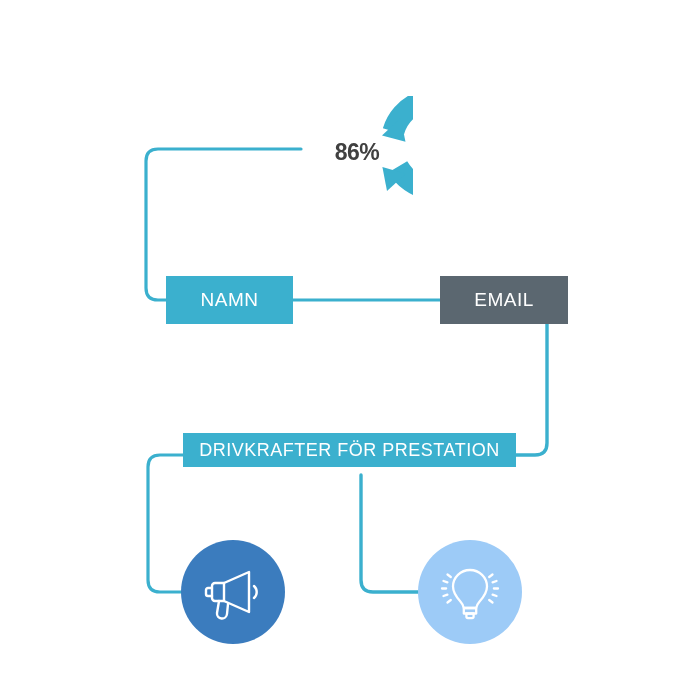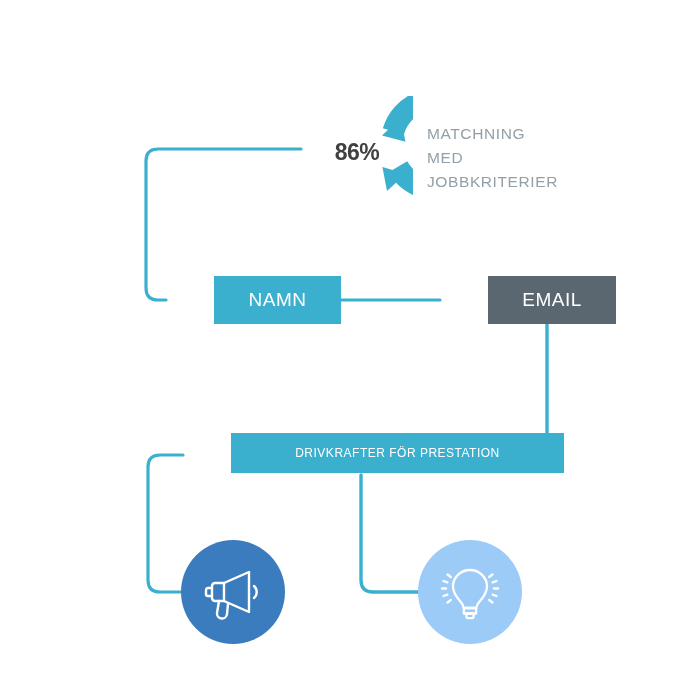--- a/index.html
+++ b/index.html
@@ -30,21 +30,20 @@
   
   .node-box {
     position: absolute;
     display: flex;
     align-items: center;
     justify-content: center;
     color: #ffffff;
     letter-spacing: 0.5px;
     white-space: nowrap;
     box-sizing: border-box;
-    margin-left: 48px;
   }
   #box-namn {
     left: 166px;
     top: 276px;
     width: 127px;
     height: 48px;
     background: #3bb0ce;
     font-size: 19px;
   }
   #box-email {
@@ -52,23 +51,23 @@
     top: 276px;
     width: 128px;
     height: 48px;
     background: #5b6770;
     font-size: 19px;
   }
   #box-drivkrafter {
     left: 183px;
     top: 433px;
     width: 333px;
-    height: 40px;
+    height: 34px;
     background: #3bb0ce;
-    font-size: 12px;
+    font-size: 18px;
   }
 
   
   #donut-wrap {
     position: absolute;
     left: 301px;
     top: 96px;
     width: 112px;
     height: 112px;
   }
@@ -147,25 +146,20 @@
       <path d="M 96.7 70.9
                A 45 45 0 1 0 92.4 35.3" fill="none" stroke="#3bb0ce" stroke-width="22" stroke-linecap="butt"></path>
 
       <polygon points="99.6,22.0 104.5,45.8 81.0,39.5" fill="#3bb0ce"></polygon>
 
       <polygon points="86.0,95.0 81.4,71.0 104.8,77.8" fill="#3bb0ce"></polygon>
     </svg>
     <div id="donut-pct">86%</div>
   </div>
 
-  <div id="donut-caption">
-    <div>MATCHNING</div>
-    <div>MED</div>
-    <div>JOBBKRITERIER</div>
-  </div>
 
   <div class="node-box" id="box-namn">NAMN</div>
 
   <div class="node-box" id="box-email">EMAIL</div>
 
   <div class="node-box" id="box-drivkrafter">DRIVKRAFTER FÖR PRESTATION</div>
 
   <div class="icon-circle" id="circle-megaphone">
     <svg width="62" height="62" viewBox="0 0 62 62" xmlns="http://www.w3.org/2000/svg" fill="none" stroke="#ffffff" stroke-width="2.4" stroke-linecap="round" stroke-linejoin="round">
 

